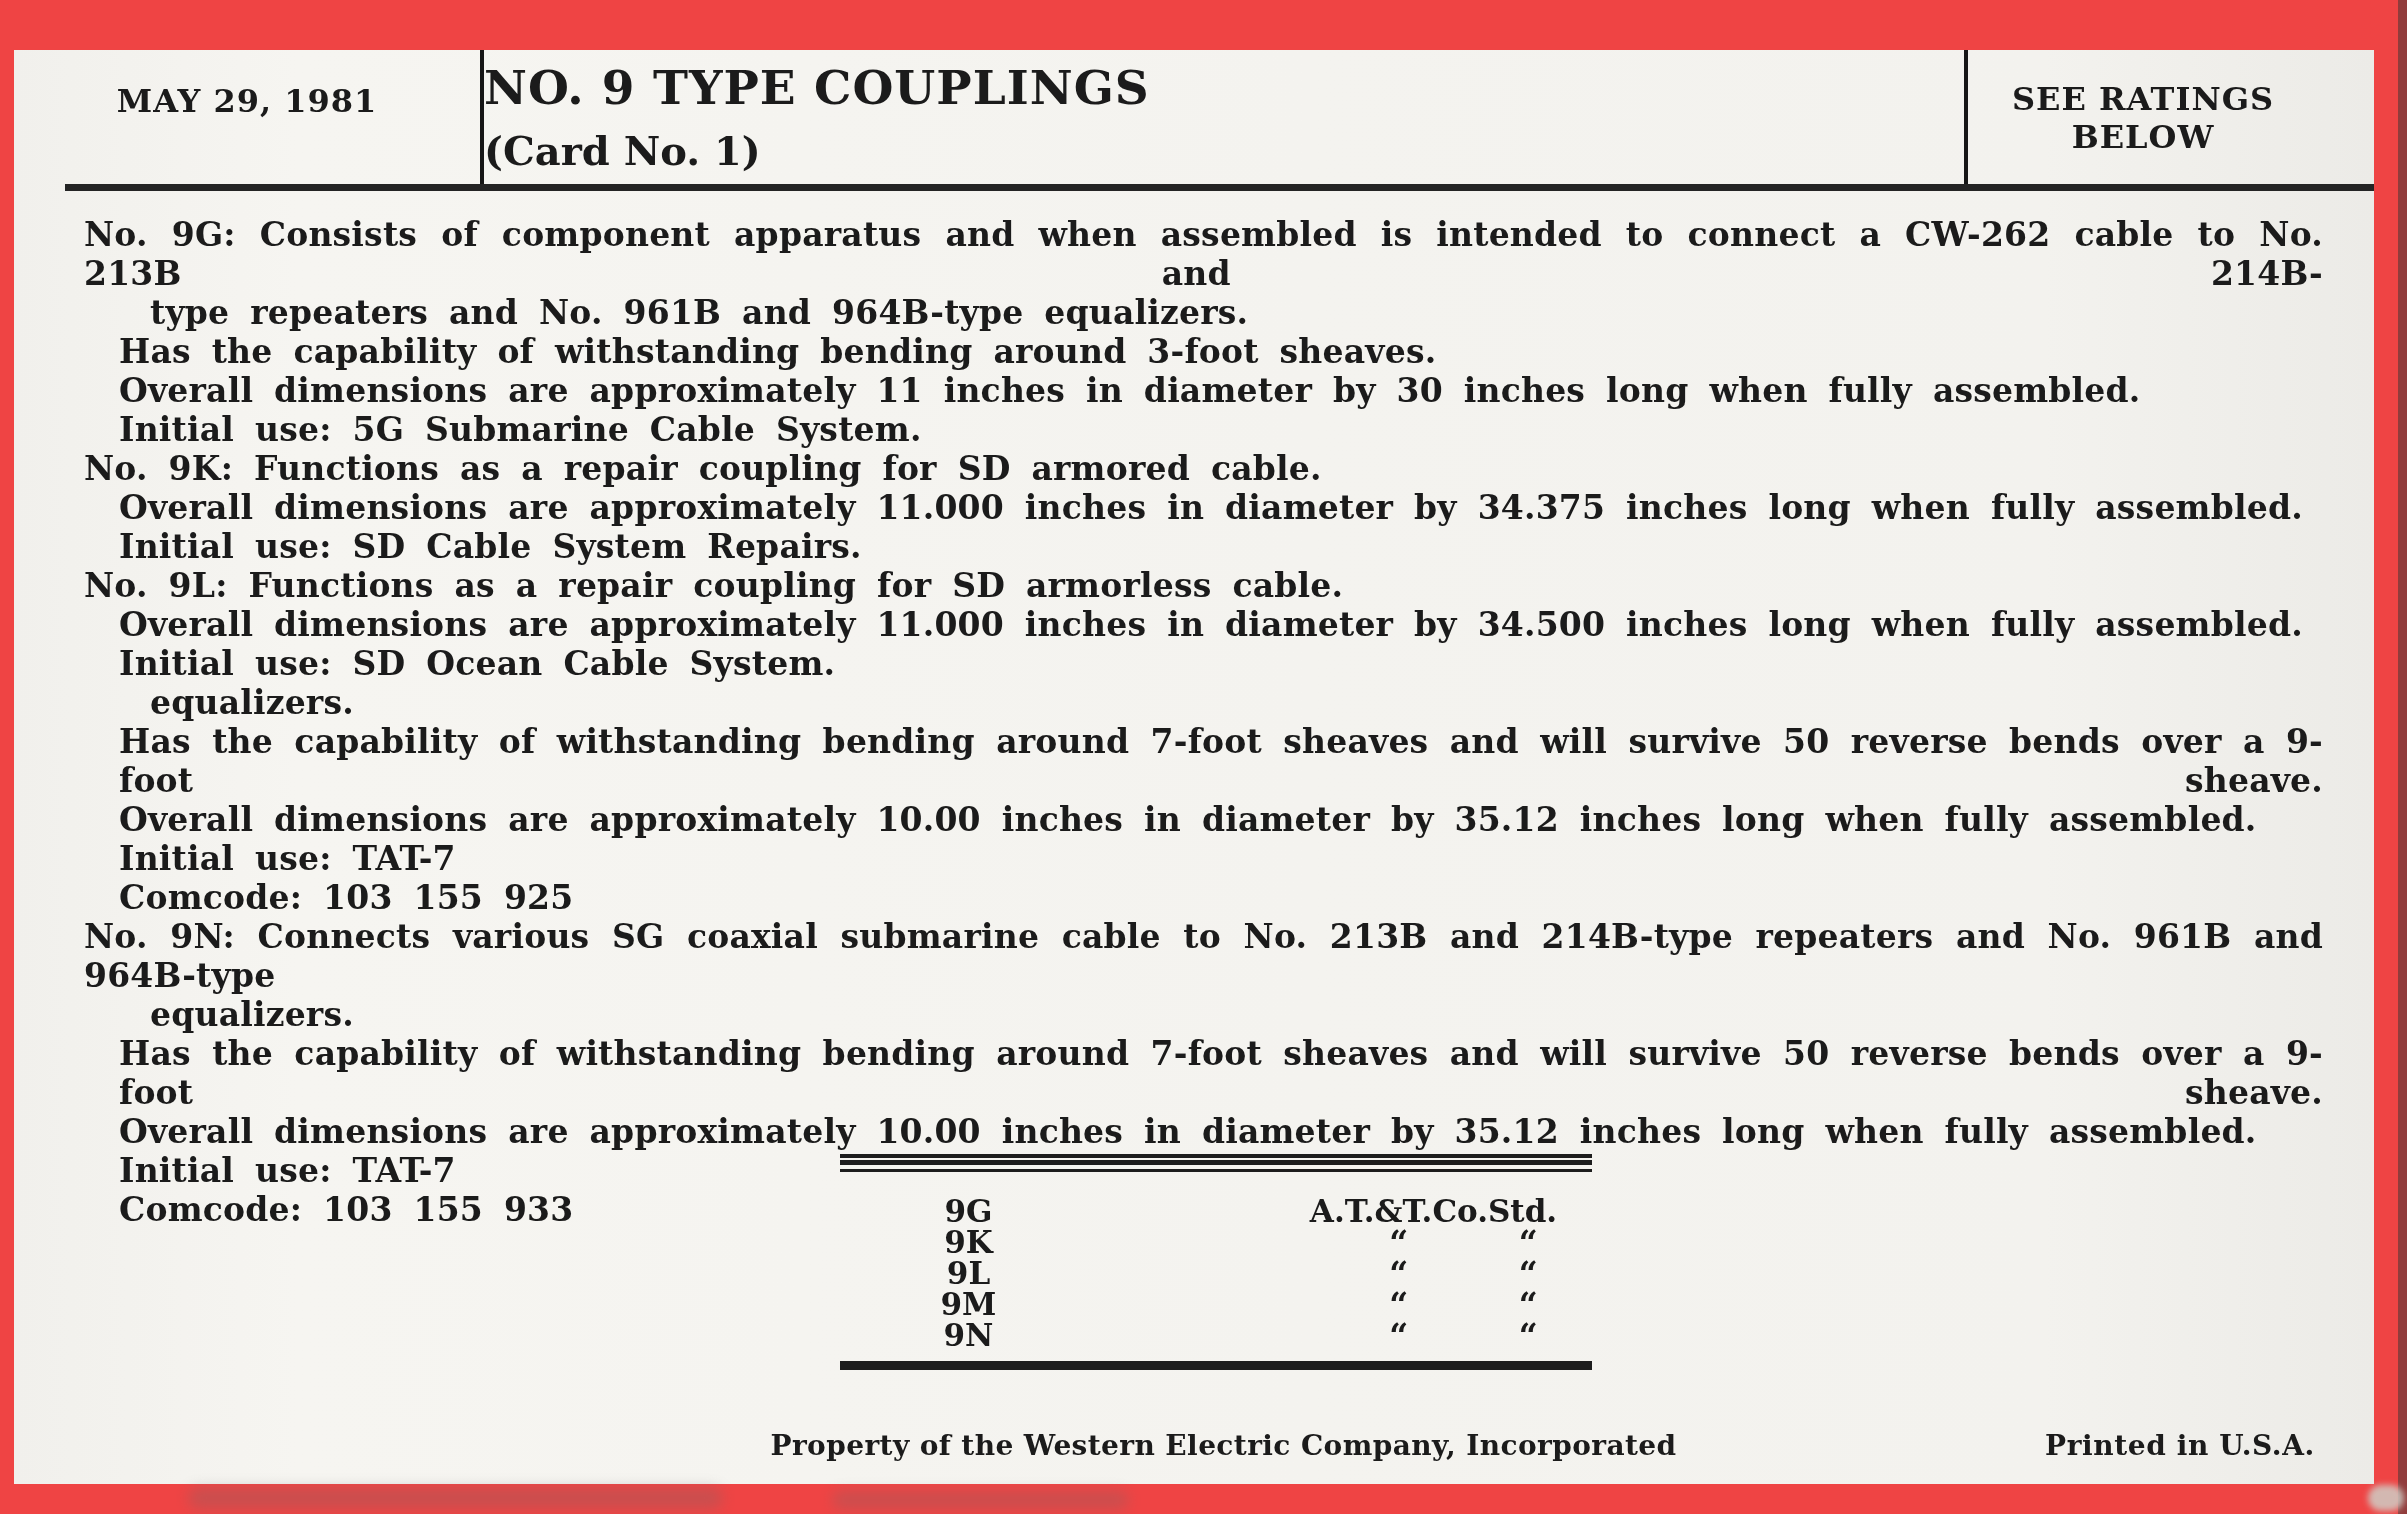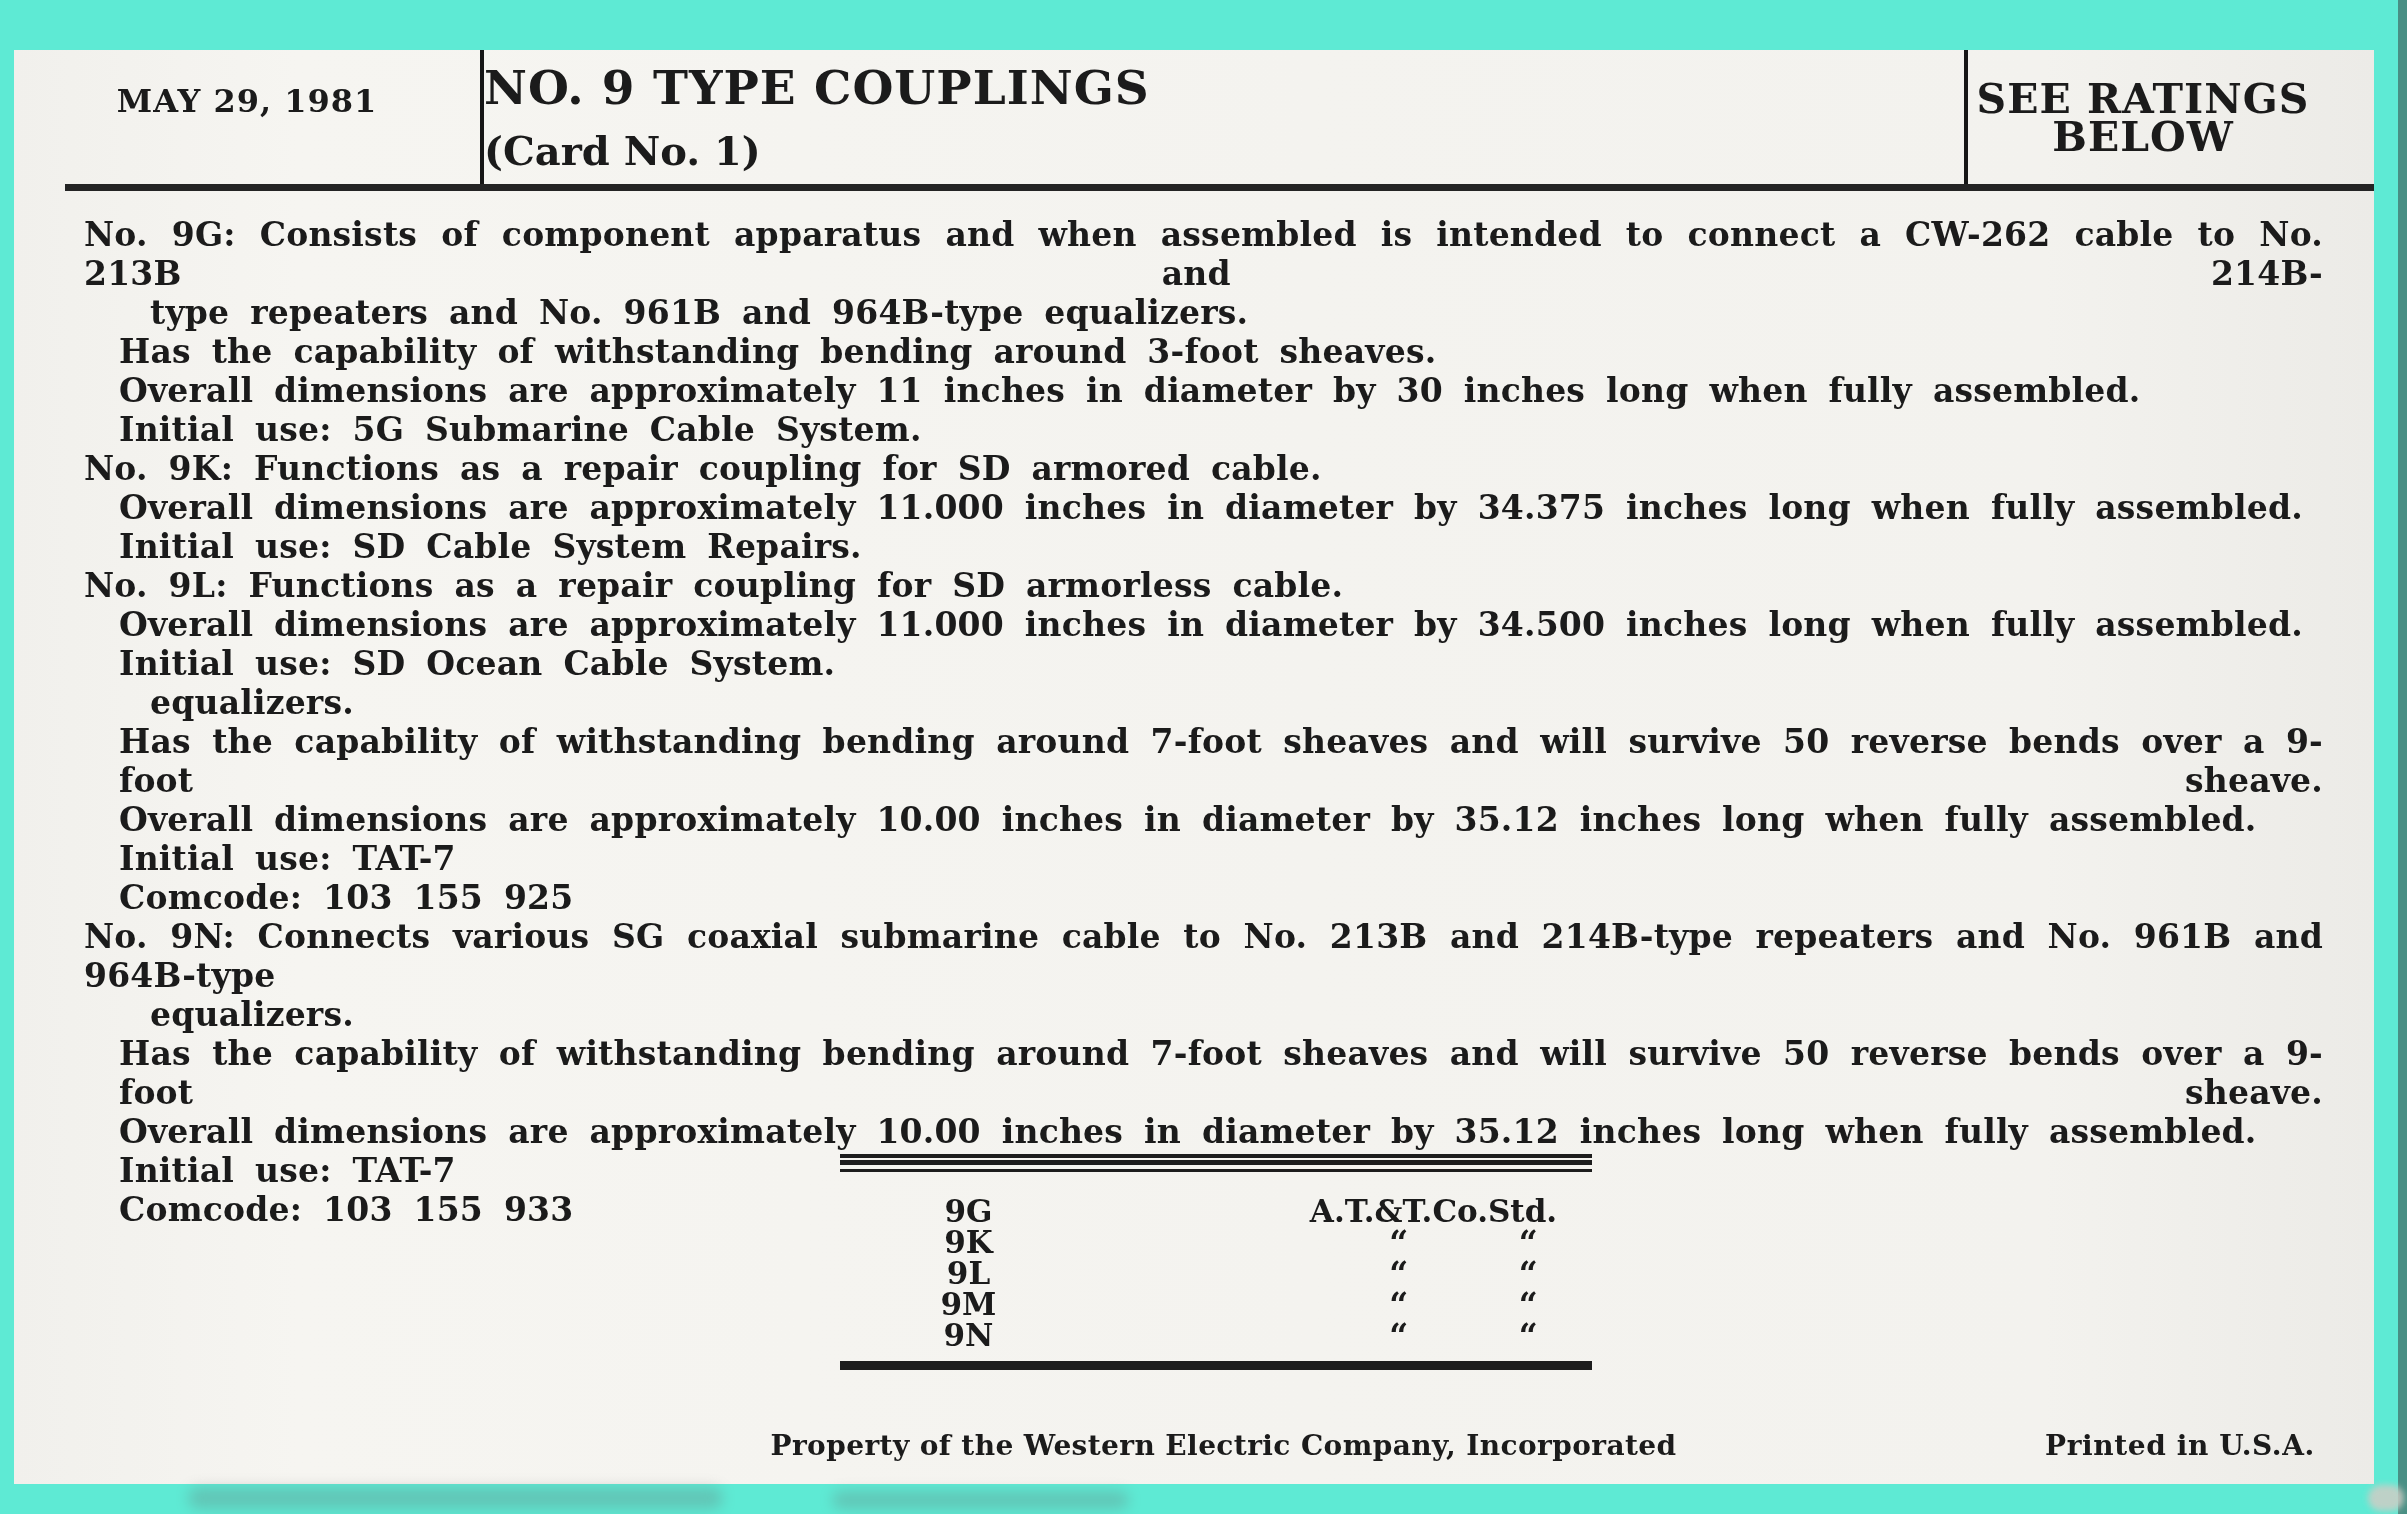--- a/index.html
+++ b/index.html
@@ -1,18 +1,18 @@
 <!DOCTYPE html>
 <html><head>
 <meta charset="utf-8">
 <style>
   html,body { margin:0; padding:0; background:#000; }
   .page {
     position:relative; width:2408px; height:1515px;
-    background:#5eead4; overflow:hidden;
+    background:#ef4444; overflow:hidden;
     font-family:"DejaVu Serif", "Liberation Serif", serif;
     color:#1b1b1b;
   }
   
   .card {
     position:absolute; left:14px; top:50px; width:2360px; height:1434px;
     background:linear-gradient(90deg,#f1f0ec 0%,#f6f5f1 12%,#f4f3ef 55%,#f3f2ee 86%,#ecebe7 100%);
   }
   
   .right-streak { position:absolute; right:0; top:0; width:10px; height:100%; background:#333; opacity:.5; }
@@ -28,21 +28,21 @@
     font-size:32px; font-weight:700; letter-spacing:1px;
   }
   .hdr-vline { position:absolute; top:50px; width:4px; height:138px; background:#161616; }
   .hdr-vline.v1 { left:480px; }
   .hdr-vline.v2 { left:1964px; }
   .hdr-center { position:absolute; left:484px; top:50px; width:1738px; text-align:left; }
   .hdr-title { font-size:47px; font-weight:700; letter-spacing:1px; padding-top:10px; }
   .hdr-cardno { font-size:40px; font-weight:700; margin-top:12px; }
   .hdr-ratings {
     position:absolute; left:1968px; top:50px; width:350px; text-align:center;
-    font-size:41px; font-weight:700; line-height:38px; padding-top:30px; letter-spacing:1px;
+    font-size:32px; font-weight:700; line-height:38px; padding-top:30px; letter-spacing:1px;
   }
   .hdr-rule { position:absolute; left:65px; top:184px; width:2309px; height:7px; background:#242424; }
 
   
   .content {
     position:absolute; left:84px; top:215px; width:2239px;
     font-size:33px; font-weight:700; line-height:39px;
     word-spacing:0.28em; letter-spacing:0.2px;
   }
   .bl { min-height:39px; }

